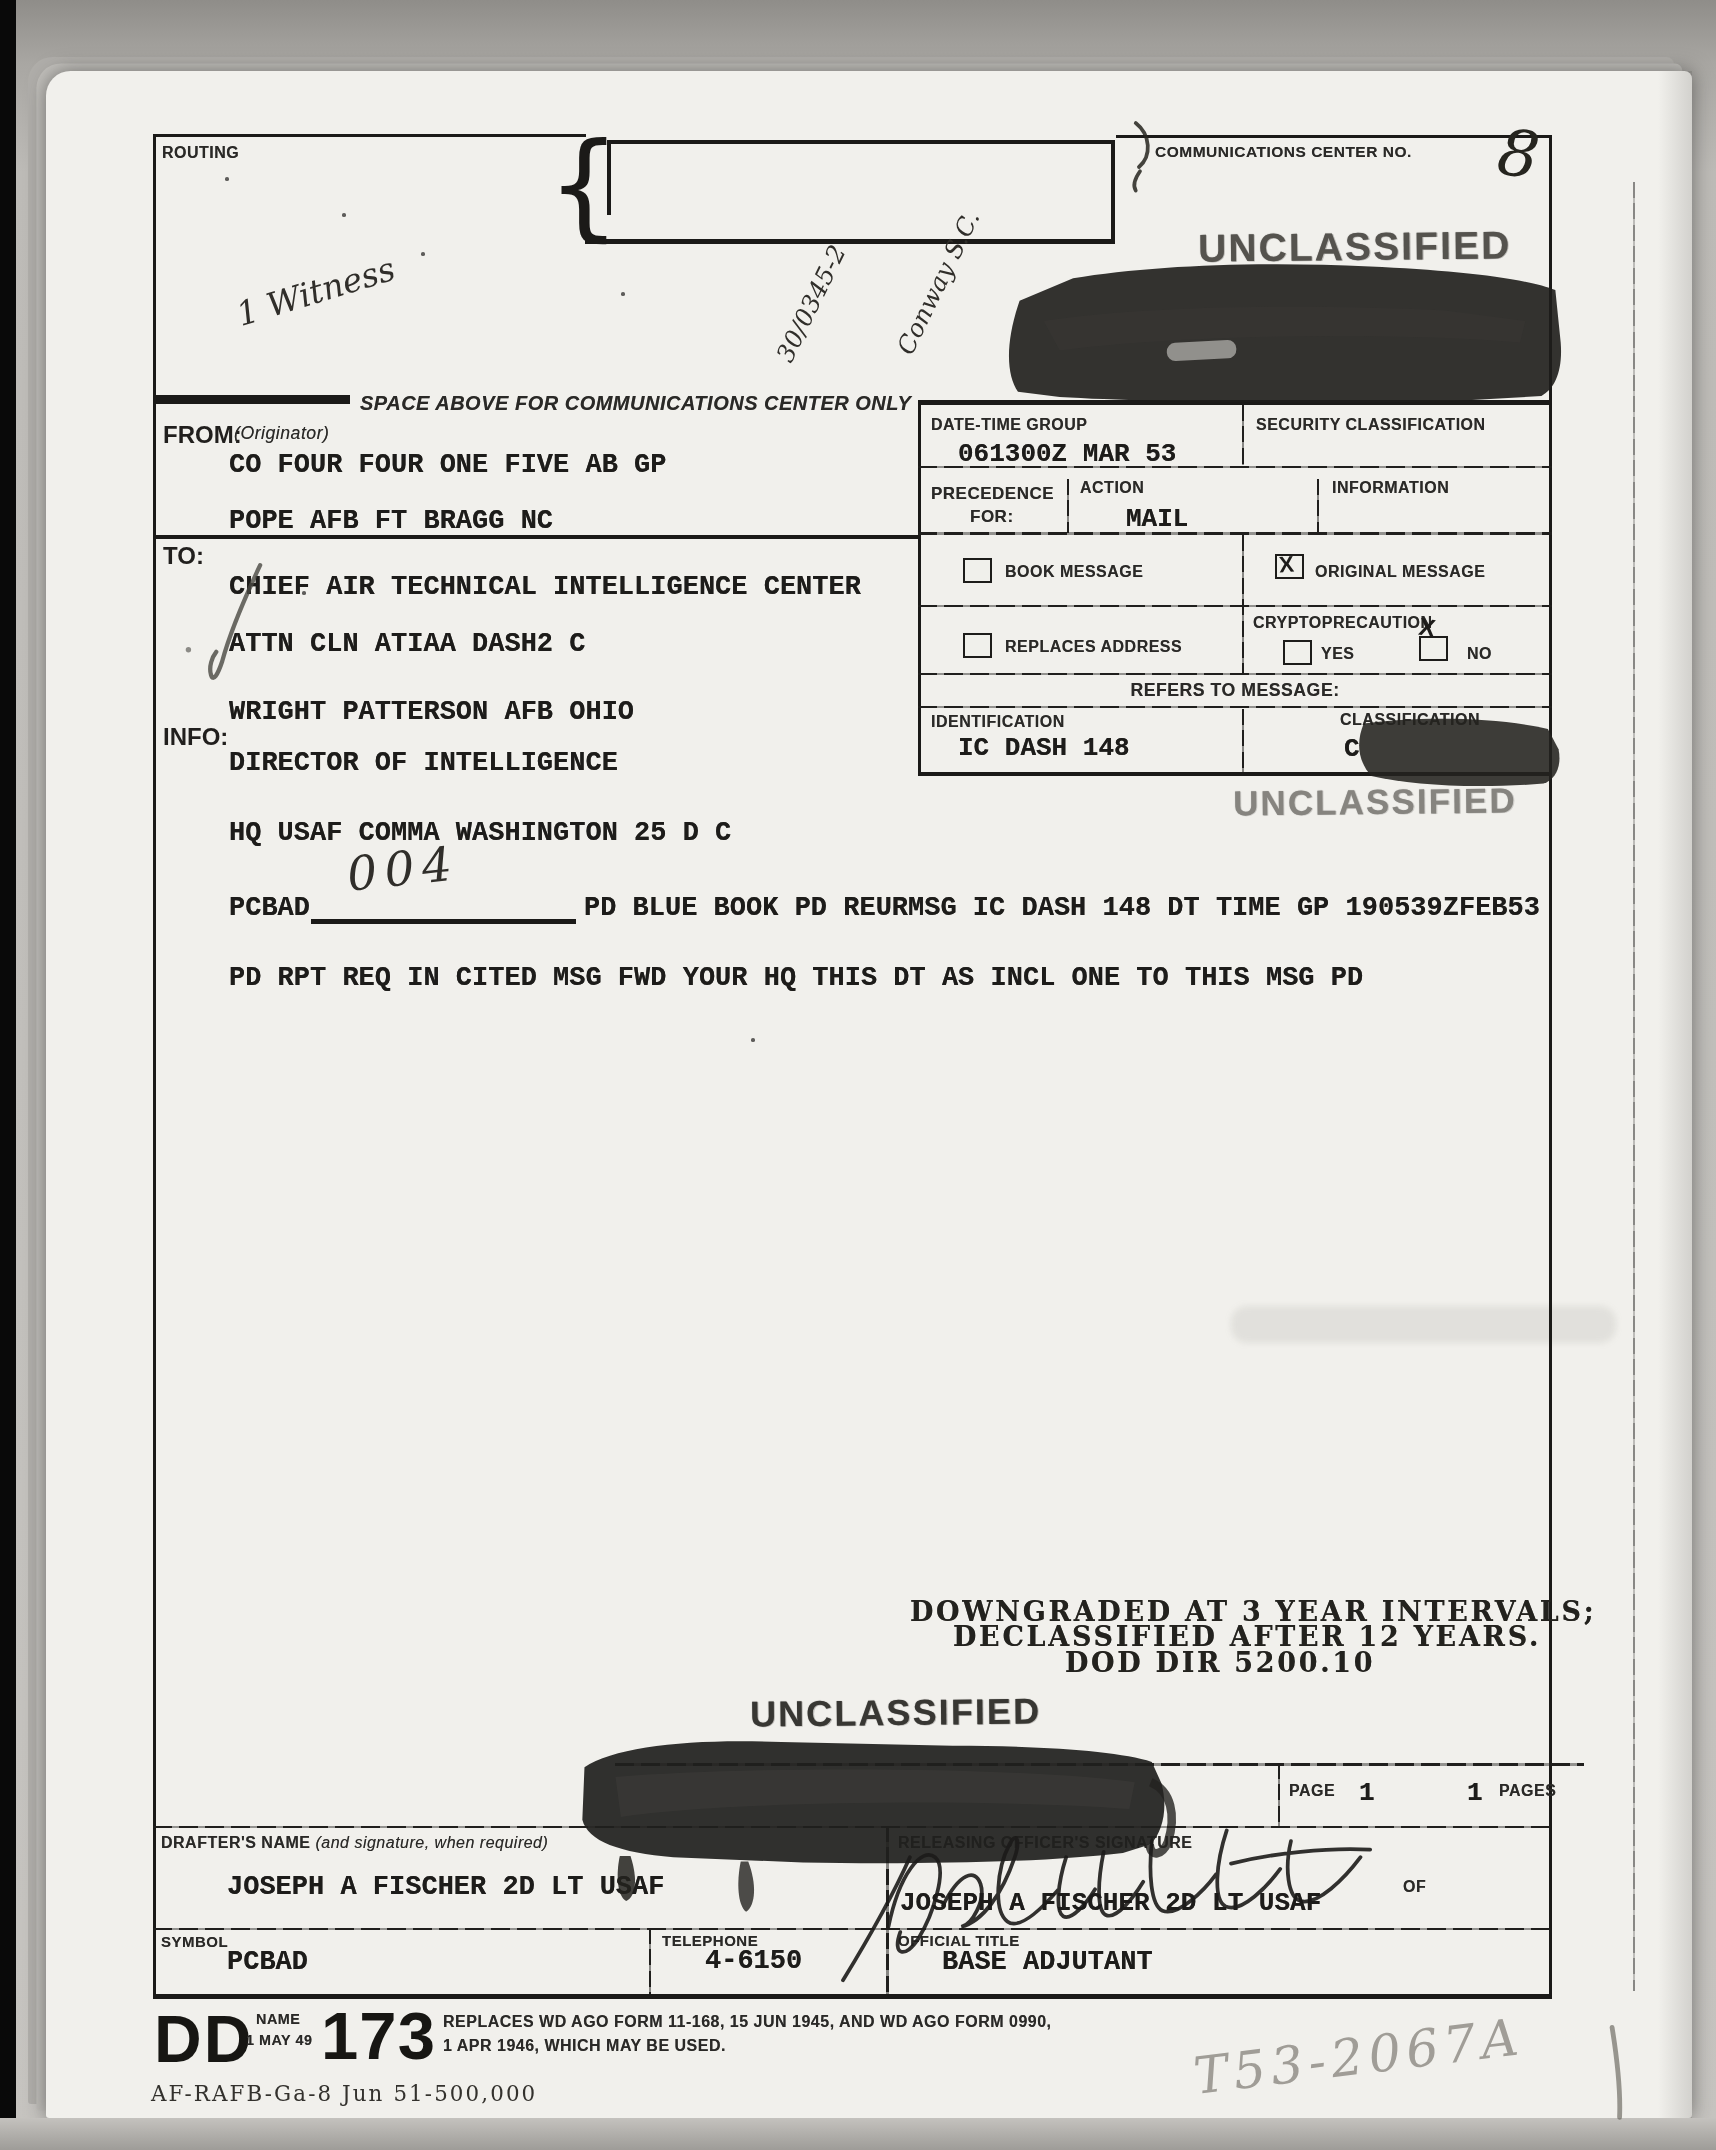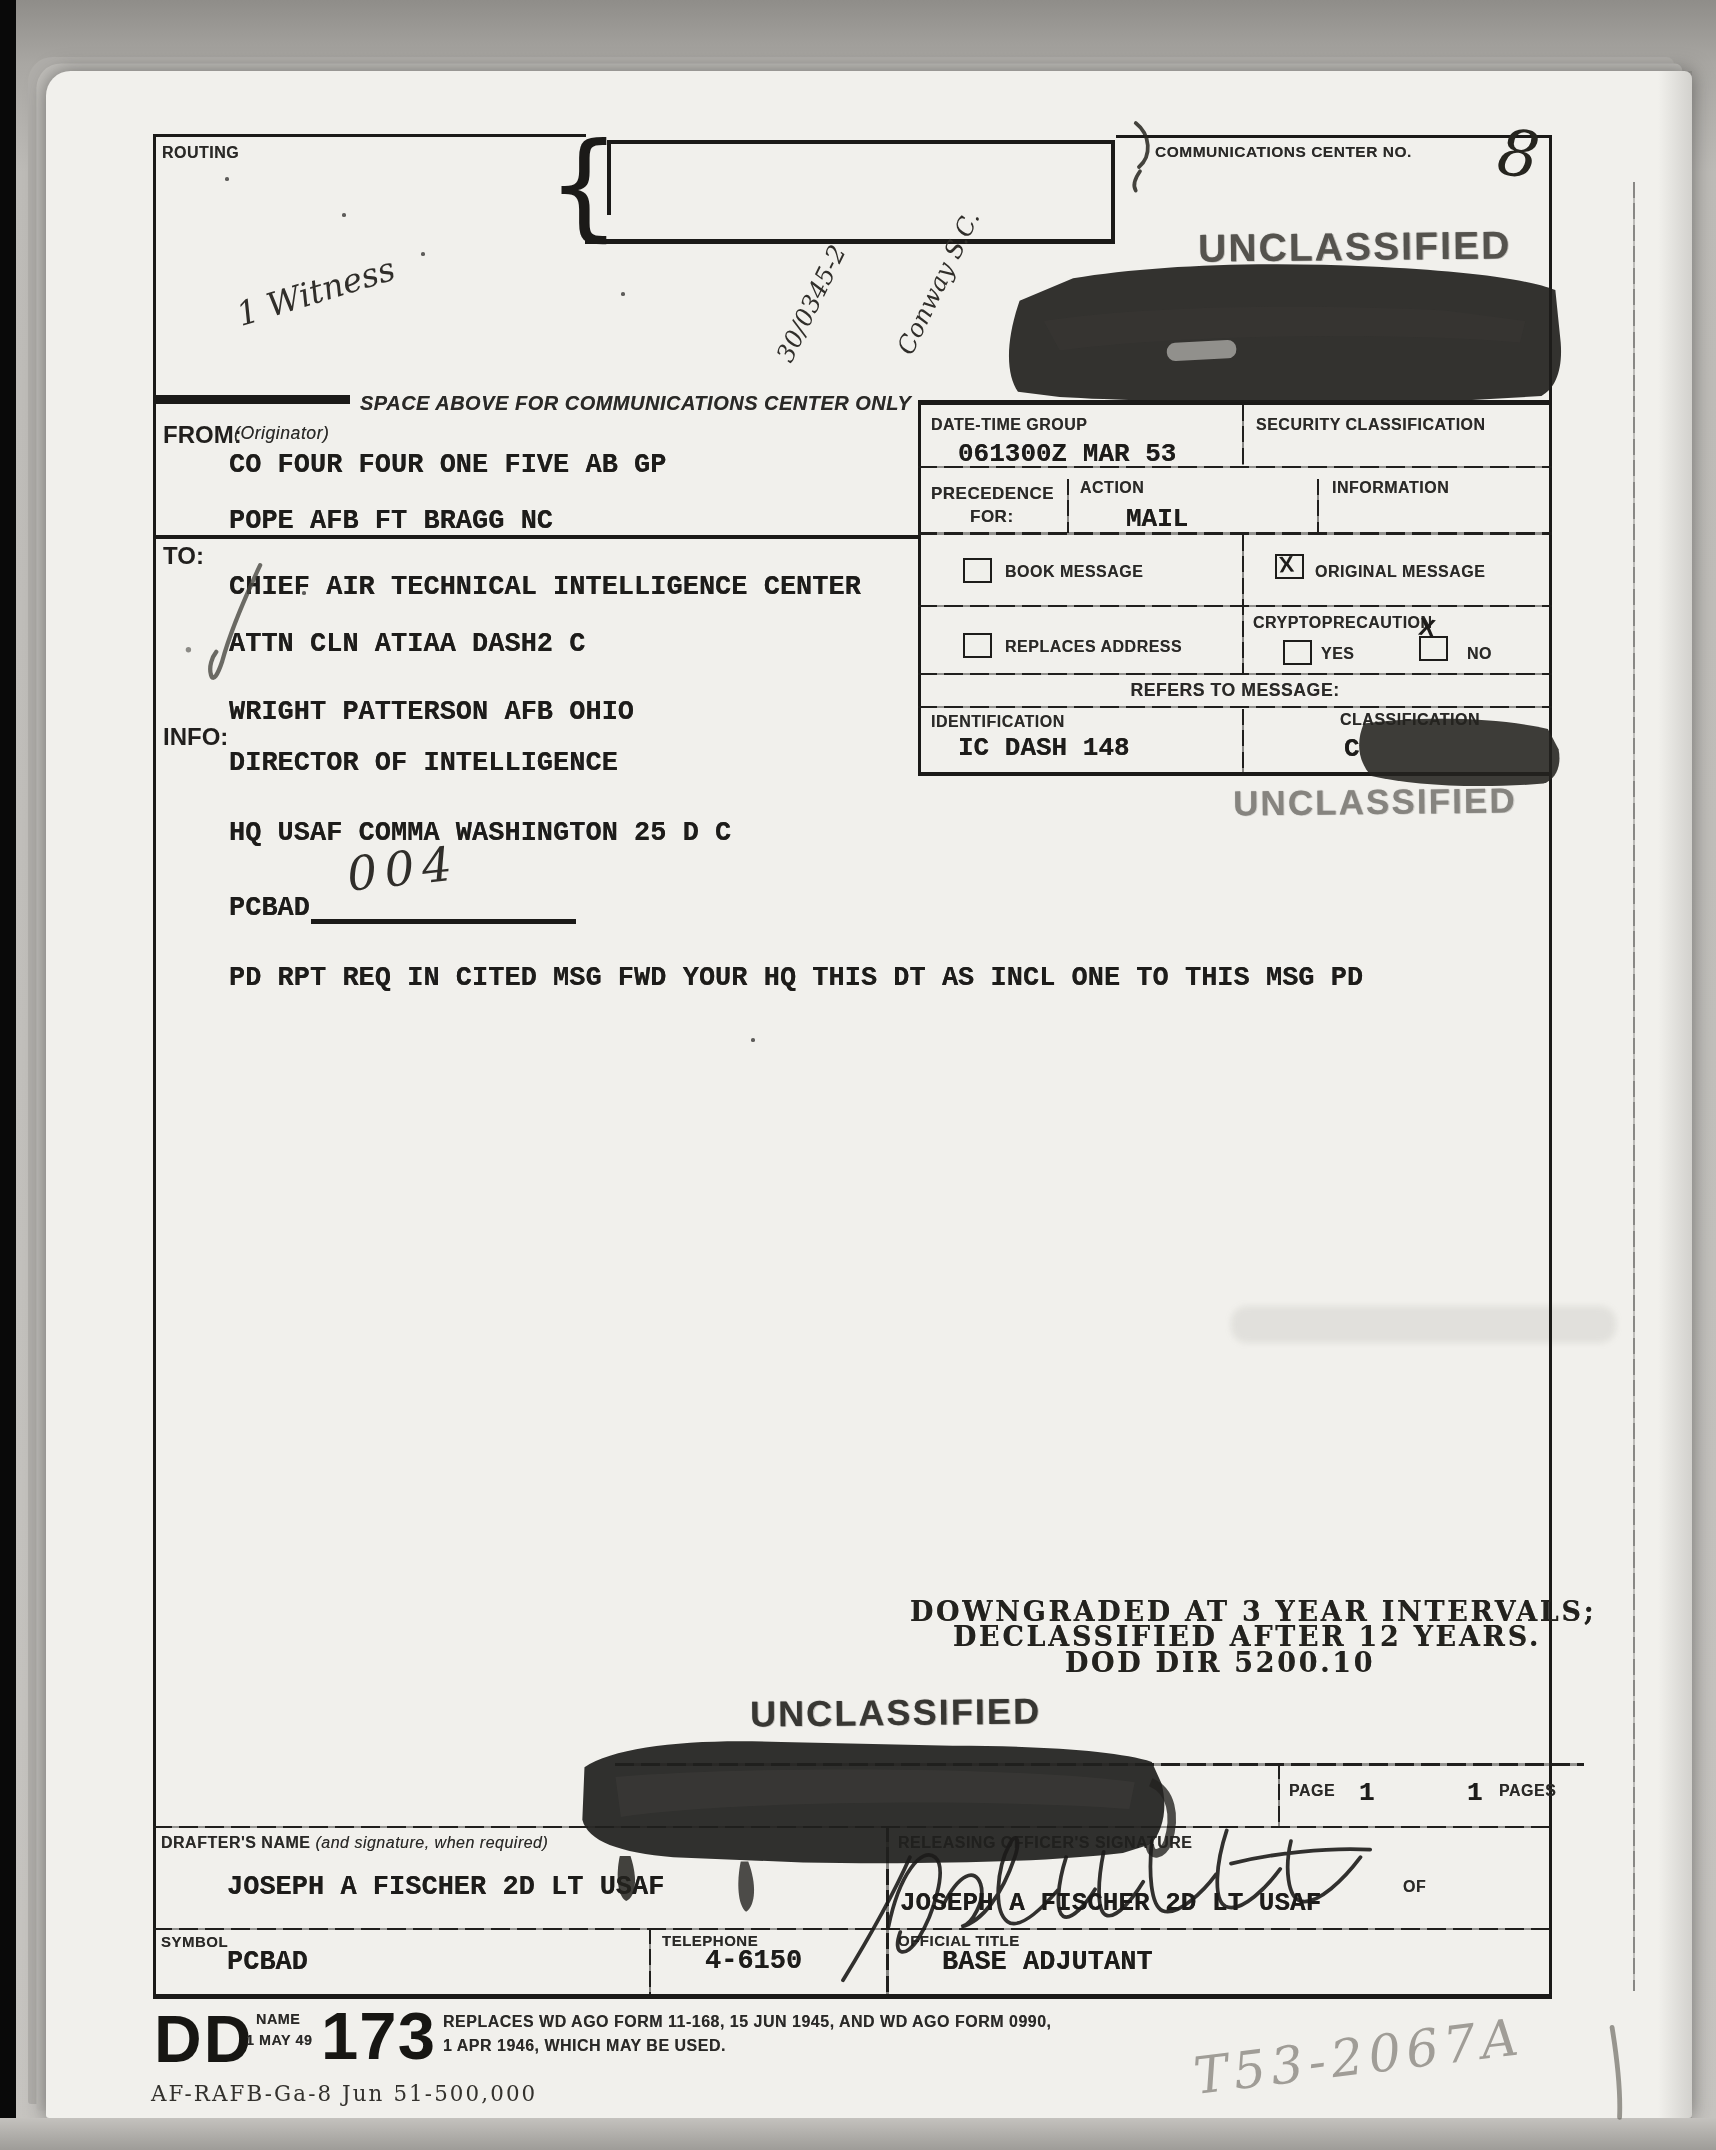--- a/index.html
+++ b/index.html
@@ -140,20 +140,21 @@
   <div class="abs vl thin" style="left:1242px;top:709px;height:63px"></div>
   <div class="abs lab" style="left:1340px;top:711px">CLASSIFICATION</div>
   <div class="abs typed sm" style="left:1344px;top:734px">C</div>
   <div class="abs hl" style="left:918px;top:772px;width:634px;height:4.3px"></div>
 
   <div class="abs stamp" style="left:1233px;top:782px;font-size:35px;opacity:.62">UNCLASSIFIED</div>
 
   <div class="abs typed" style="left:229px;top:893px">PCBAD</div>
   <div class="abs hl heavy" style="left:311px;top:919px;width:265px"></div>
   <div class="abs hw" style="left:347px;top:841px;font-size:47px;transform:rotate(-6deg);letter-spacing:7.5px">004</div>
+  <div class="abs typed" style="left:584px;top:893px">PD BLUE BOOK PD REURMSG IC DASH 148 DT TIME GP 190539ZFEB53</div>
   <div class="abs typed" style="left:229px;top:963px">PD RPT REQ IN CITED MSG FWD YOUR HQ THIS DT AS INCL ONE TO THIS MSG PD</div>
 
   <div class="abs decl" style="left:910px;top:1596px">DOWNGRADED AT 3 YEAR INTERVALS;</div>
   <div class="abs decl" style="left:953px;top:1621px">DECLASSIFIED AFTER 12 YEARS.</div>
   <div class="abs decl" style="left:1065px;top:1647px">DOD DIR 5200.10</div>
 
   <div class="abs stamp" style="left:750px;top:1692px;font-size:36px;color:#2f2e2a;opacity:.95">UNCLASSIFIED</div>
 
   <div class="abs hl thin" style="left:615px;top:1763px;width:969px;height:2.7px"></div>
   <div class="abs vl thin" style="left:1278px;top:1763px;height:63px"></div>

